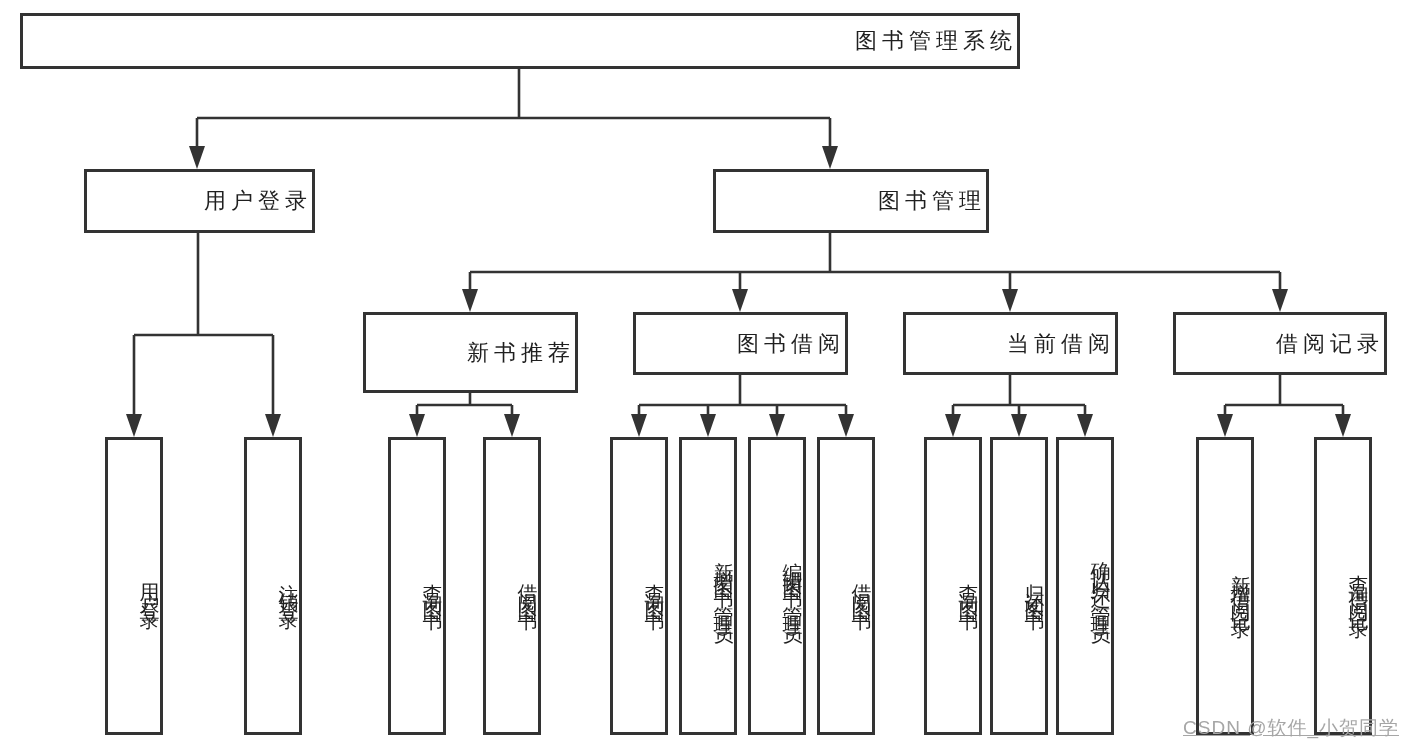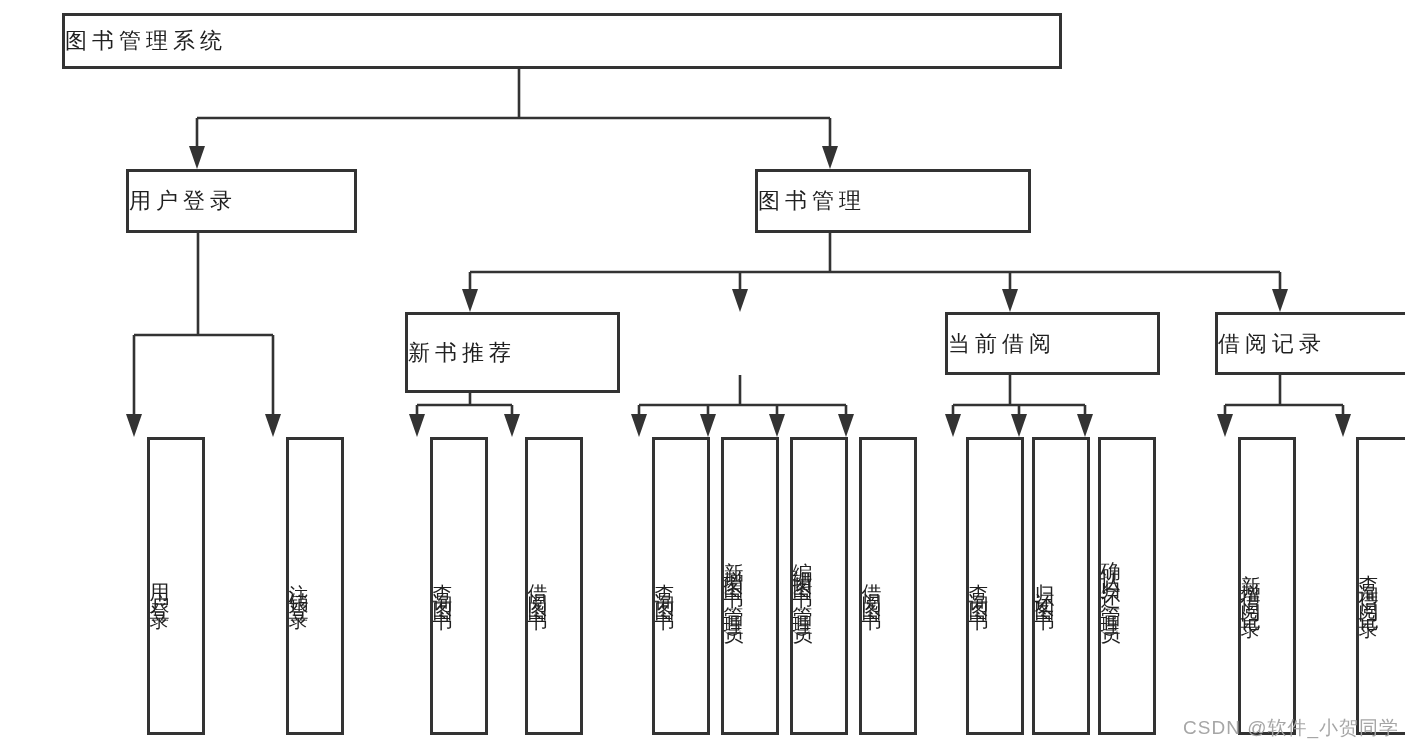--- a/index.html
+++ b/index.html
@@ -3,32 +3,31 @@
 <meta charset="utf-8">
 <style>
   html,body{margin:0;padding:0;background:#ffffff;}
   .canvas{
     position:relative;width:1405px;height:747px;background:#ffffff;overflow:hidden;
     font-family:"Liberation Sans","DejaVu Sans",sans-serif;
   }
   svg.lines{position:absolute;left:0;top:0;}
   .node{
     position:absolute;box-sizing:border-box;background:#ffffff;
-    border:3px solid #333333;display:flex;align-items:center;justify-content:flex-start;
+    border:3px solid #333333;display:flex;align-items:center;justify-content:flex-end;
     color:#1f1f1f;
-    margin-left:42px;
   }
   .h .label{font-size:22px;letter-spacing:5px;white-space:nowrap;}
   .v .label{
     writing-mode:vertical-rl;text-orientation:mixed;
     font-size:20px;letter-spacing:9px;line-height:1;white-space:nowrap;
   }
   .watermark{
     position:absolute;right:6px;bottom:6px;font-size:19px;letter-spacing:1px;
-    color:#a6a6a6;white-space:nowrap;z-index:5;
+    color:#a6a6a6;white-space:nowrap;z-index:5;text-decoration:underline;
   }
 </style>
 </head>
 <body>
 
 <div class="canvas">
 
   <svg class="lines" width="1405" height="747" viewBox="0 0 1405 747">
     <defs>
       <polygon id="arr" points="-8,-23 8,-23 0,0" fill="#333333"></polygon>
@@ -68,20 +67,23 @@
 
   <div class="node h" style="left:84px;top:169px;width:231px;height:64px">
     <span class="label">用户登录</span>
   </div>
   <div class="node h" style="left:713px;top:169px;width:276px;height:64px">
     <span class="label">图书管理</span>
   </div>
 
   <div class="node h" style="left:363px;top:312px;width:215px;height:81px">
     <span class="label">新书推荐</span>
+  </div>
+  <div class="node h" style="left:633px;top:312px;width:215px;height:63px">
+    <span class="label">图书借阅</span>
   </div>
   <div class="node h" style="left:903px;top:312px;width:215px;height:63px">
     <span class="label">当前借阅</span>
   </div>
   <div class="node h" style="left:1173px;top:312px;width:214px;height:63px">
     <span class="label">借阅记录</span>
   </div>
 
   <div class="node v" style="left:105px;top:437px;width:58px;height:298px">
     <span class="label">用户登录</span>

